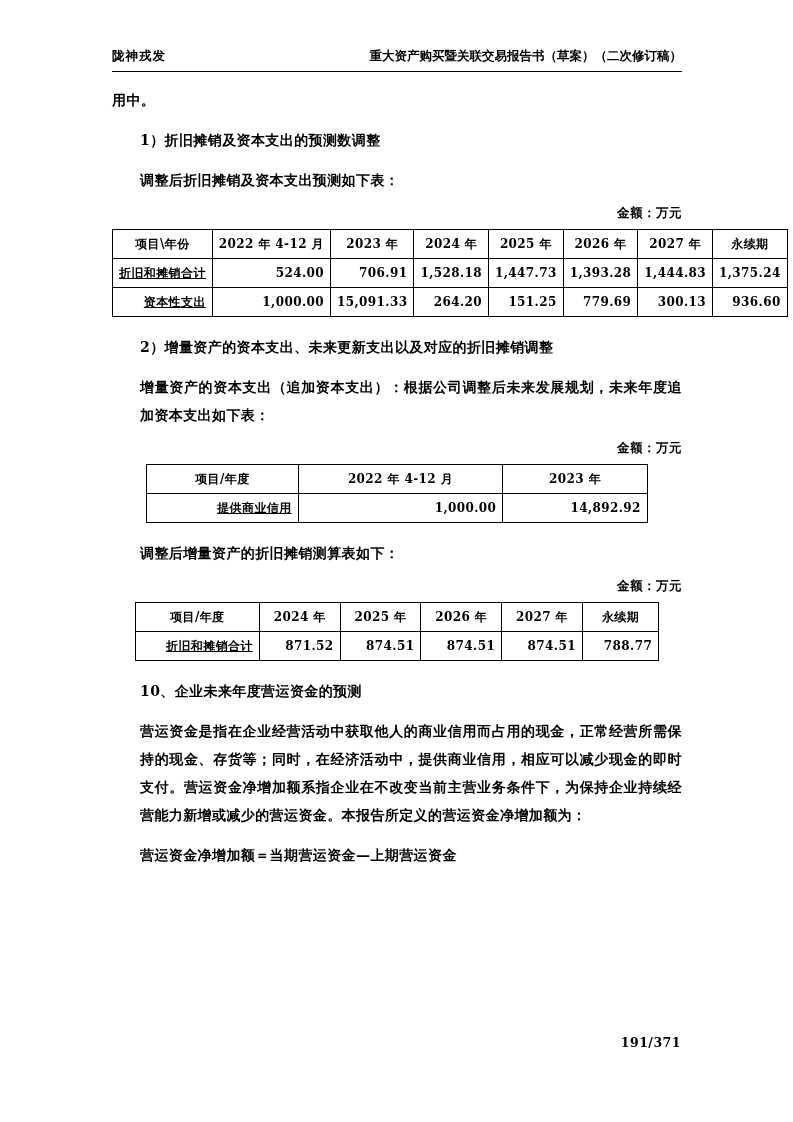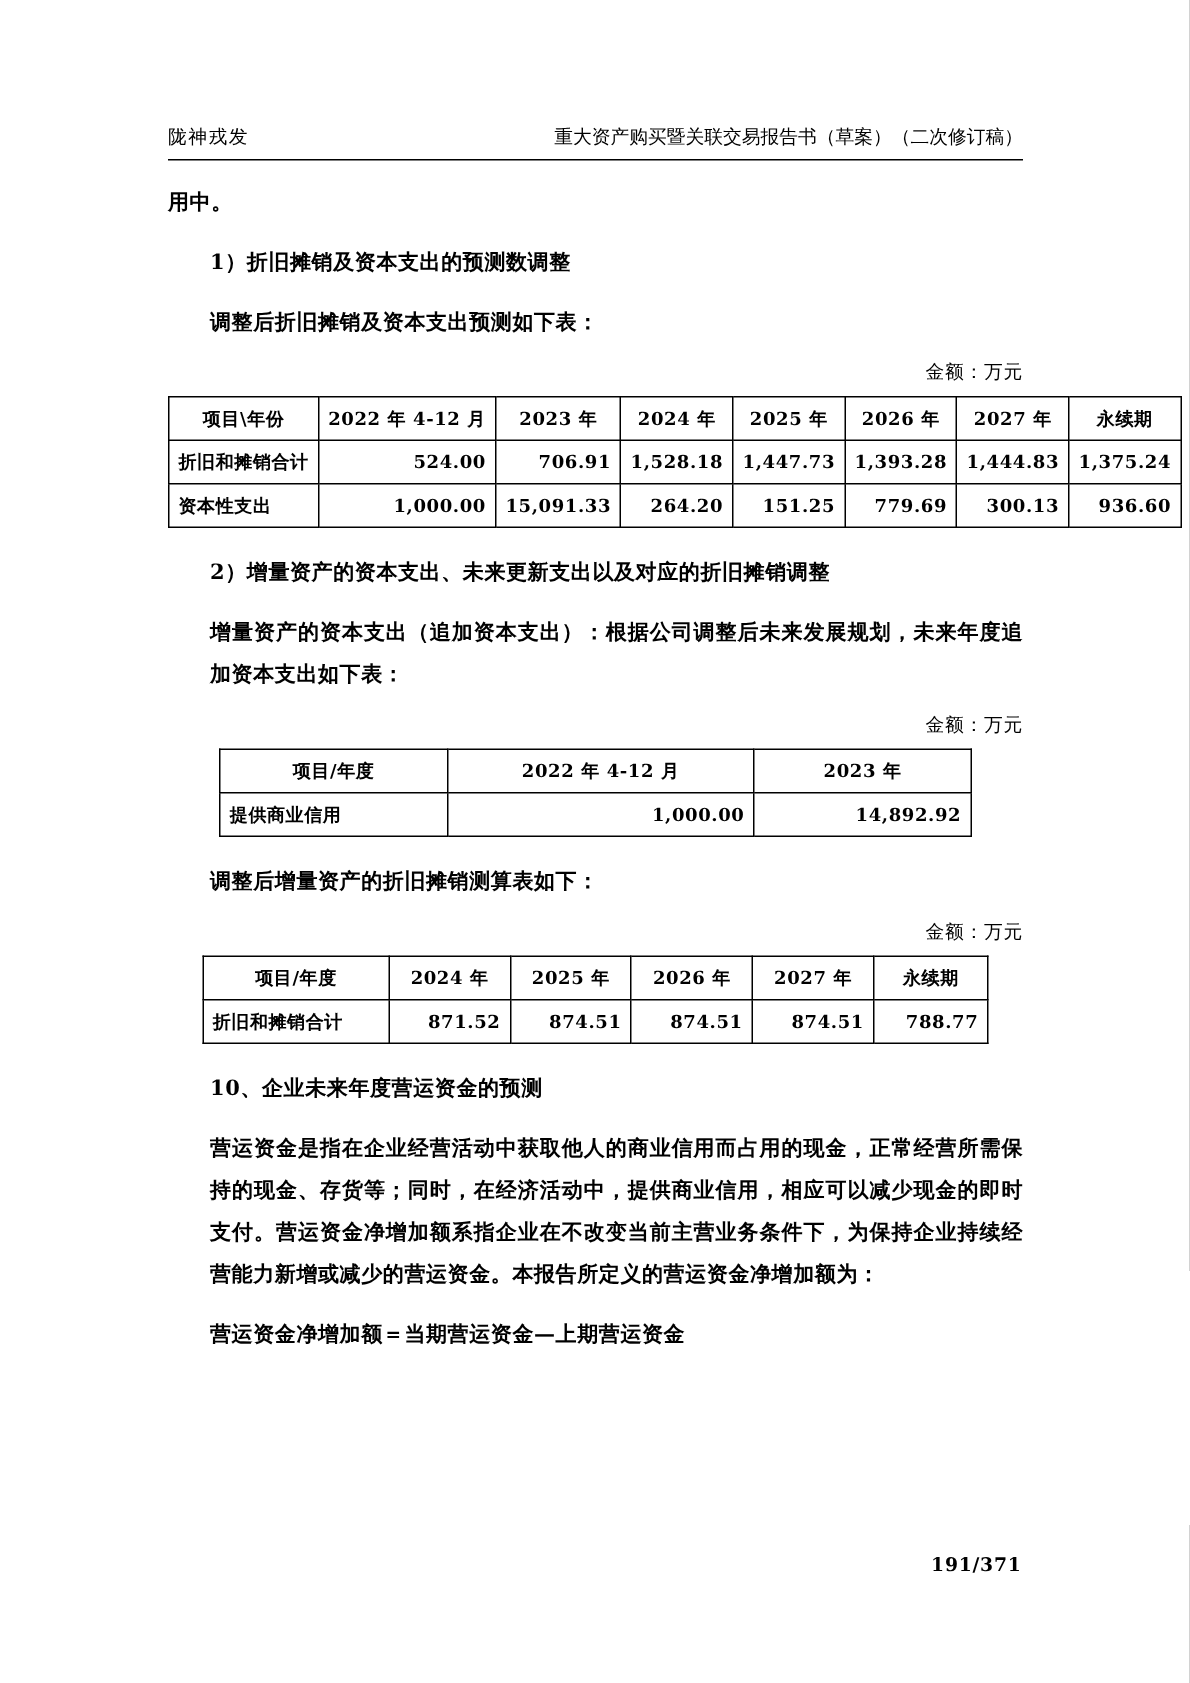--- a/index.html
+++ b/index.html
@@ -22,29 +22,28 @@
     position: absolute;
     left: 112px;
     top: 48px;
     width: 570px;
   }
   .header {
     display: flex;
     justify-content: space-between;
     align-items: flex-end;
     font-size: 12.5px;
-    font-weight: normal;
+    font-weight: bold;
     padding-bottom: 6px;
   }
   .header-left {
     letter-spacing: 1px;
   }
   .header-right {
     letter-spacing: 0px;
-    margin-top: 35px;
   }
   .header-rule {
     border-bottom: 1.2px solid #000;
     width: 100%;
   }
   .body-text {
     font-size: 14px;
     line-height: 2.0;
     font-weight: bold;
     letter-spacing: 0.4px;
@@ -52,21 +51,21 @@
   }
   .p {
     margin: 0;
     padding: 0;
   }
   .indent2 { padding-left: 28px; }
   .gap-sm { height: 12px; }
   .gap-md { height: 16px; }
   .amount-note {
     font-size: 12.5px;
-    font-weight: normal;
+    font-weight: bold;
     text-align: right;
     margin-top: 6px;
     margin-bottom: 4px;
     letter-spacing: 0.5px;
   }
   table.doc-table {
     border-collapse: collapse;
     width: 100%;
     font-size: 12px;
     font-weight: bold;
@@ -79,21 +78,22 @@
     white-space: nowrap;
   }
   table.doc-table th {
     text-align: center;
     font-weight: bold;
   }
   td.num {
     text-align: right;
   }
   td.lbl {
-    text-align: left;
+    text-align: right;
+    text-decoration: underline;
   }
   table.t1 { width: 100%; }
   table.t1 th:first-child, table.t1 td:first-child { width: 106px; }
   table.t2 { width: 88%; margin: 0 auto; }
   table.t3 { width: 92%; margin: 0 auto; }
   .footer-page {
     position: absolute;
     right: 112px;
     bottom: 72px;
     font-size: 12.5px;

